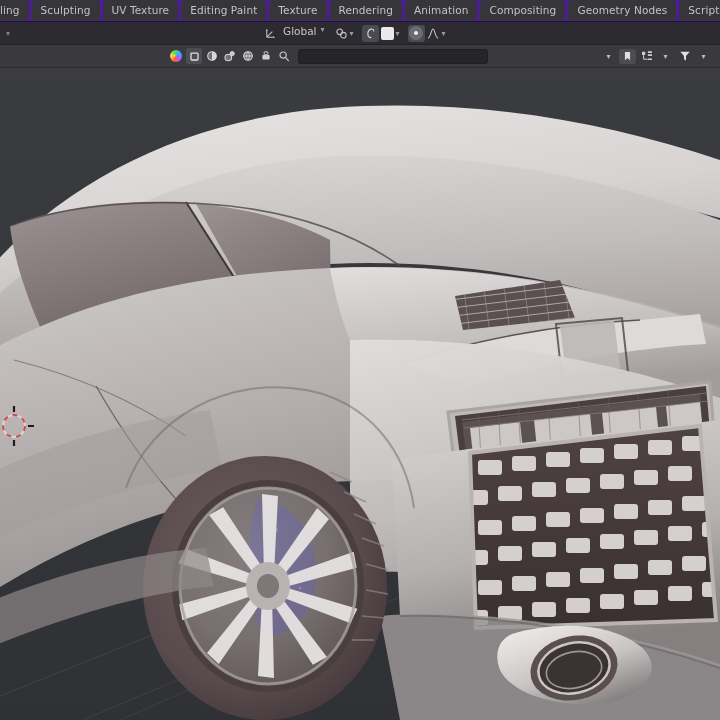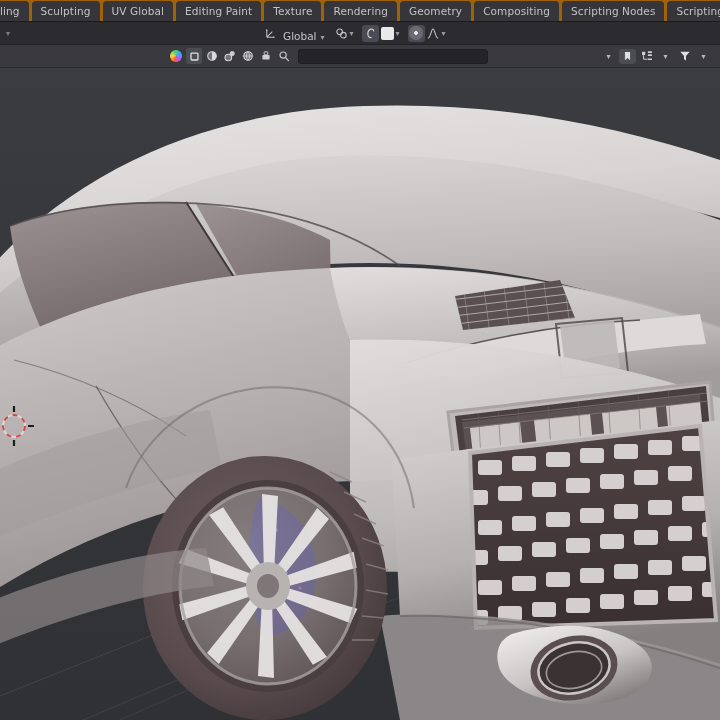--- a/index.html
+++ b/index.html
@@ -5,40 +5,40 @@
 <style>
   * { margin:0; padding:0; box-sizing:border-box; }
   html,body { width:720px; height:720px; overflow:hidden; background:#1d1d20;
               font-family:"DejaVu Sans", sans-serif; }
 
   #app { position:relative; width:720px; height:720px; }
 
   
   .topbar {
     position:absolute; left:0; top:0; width:720px; height:22px;
-    background:#a16207; display:flex; align-items:center;
+    background:#4c1d95; display:flex; align-items:flex-start;
     border-bottom:1px solid #1b1b1e;
   }
   .tab {
     height:20px; padding:0 9px; display:flex; align-items:center;
     font-size:10.5px; color:#c3c3c6; letter-spacing:.1px;
     background:#35353a; border-radius:4px 4px 0 0; margin-right:3px;
     white-space:nowrap; cursor:default;
   }
   .tab.first { border-radius:0 4px 0 0; padding-left:2px; margin-left:-2px; }
 
   
   .header2 {
     position:absolute; left:0; top:22px; width:720px; height:23px;
     background:#2b2b30; display:flex; align-items:center;
     border-bottom:1px solid #212125;
   }
   .hdr-left { width:262px; display:flex; align-items:center; padding-left:6px; }
   .mini-chev { color:#8e8e93; font-size:8px; opacity:.85; }
-  .orient-group { display:flex; align-items:flex-end; gap:4px; }
+  .orient-group { display:flex; align-items:flex-start; gap:4px; }
   .orient-label { font-size:10.5px; color:#c5c5c8; }
   .chev { color:#9a9a9f; font-size:8px; }
   .tool-ico {
     width:17px; height:17px; display:flex; align-items:center; justify-content:center;
     border-radius:3px; color:#c2c2c6;
   }
   .tool-ico.pressed { background:#4a4a52; }
   .swatch { width:13px; height:13px; background:#e9e9ea; border-radius:2px; }
   .pe-circle {
     width:14px; height:14px; border-radius:50%;
@@ -80,27 +80,27 @@
   .viewport svg { position:absolute; left:0; top:0; }
 </style>
 </head>
 <body>
 
 <div id="app">
 
   <div class="topbar">
     <div class="tab first">ling</div>
     <div class="tab">Sculpting</div>
-    <div class="tab">UV Global</div>
+    <div class="tab">UV Texture</div>
     <div class="tab">Editing Paint</div>
     <div class="tab">Texture</div>
     <div class="tab">Rendering</div>
-    <div class="tab">Geometry</div>
+    <div class="tab">Animation</div>
     <div class="tab">Compositing</div>
-    <div class="tab">Scripting Nodes</div>
+    <div class="tab">Geometry Nodes</div>
     <div class="tab">Scripting</div>
 
   </div>
 
   <div class="header2">
 
     <div class="hdr-left">
       <span class="mini-chev">▾</span>
     </div>
 

